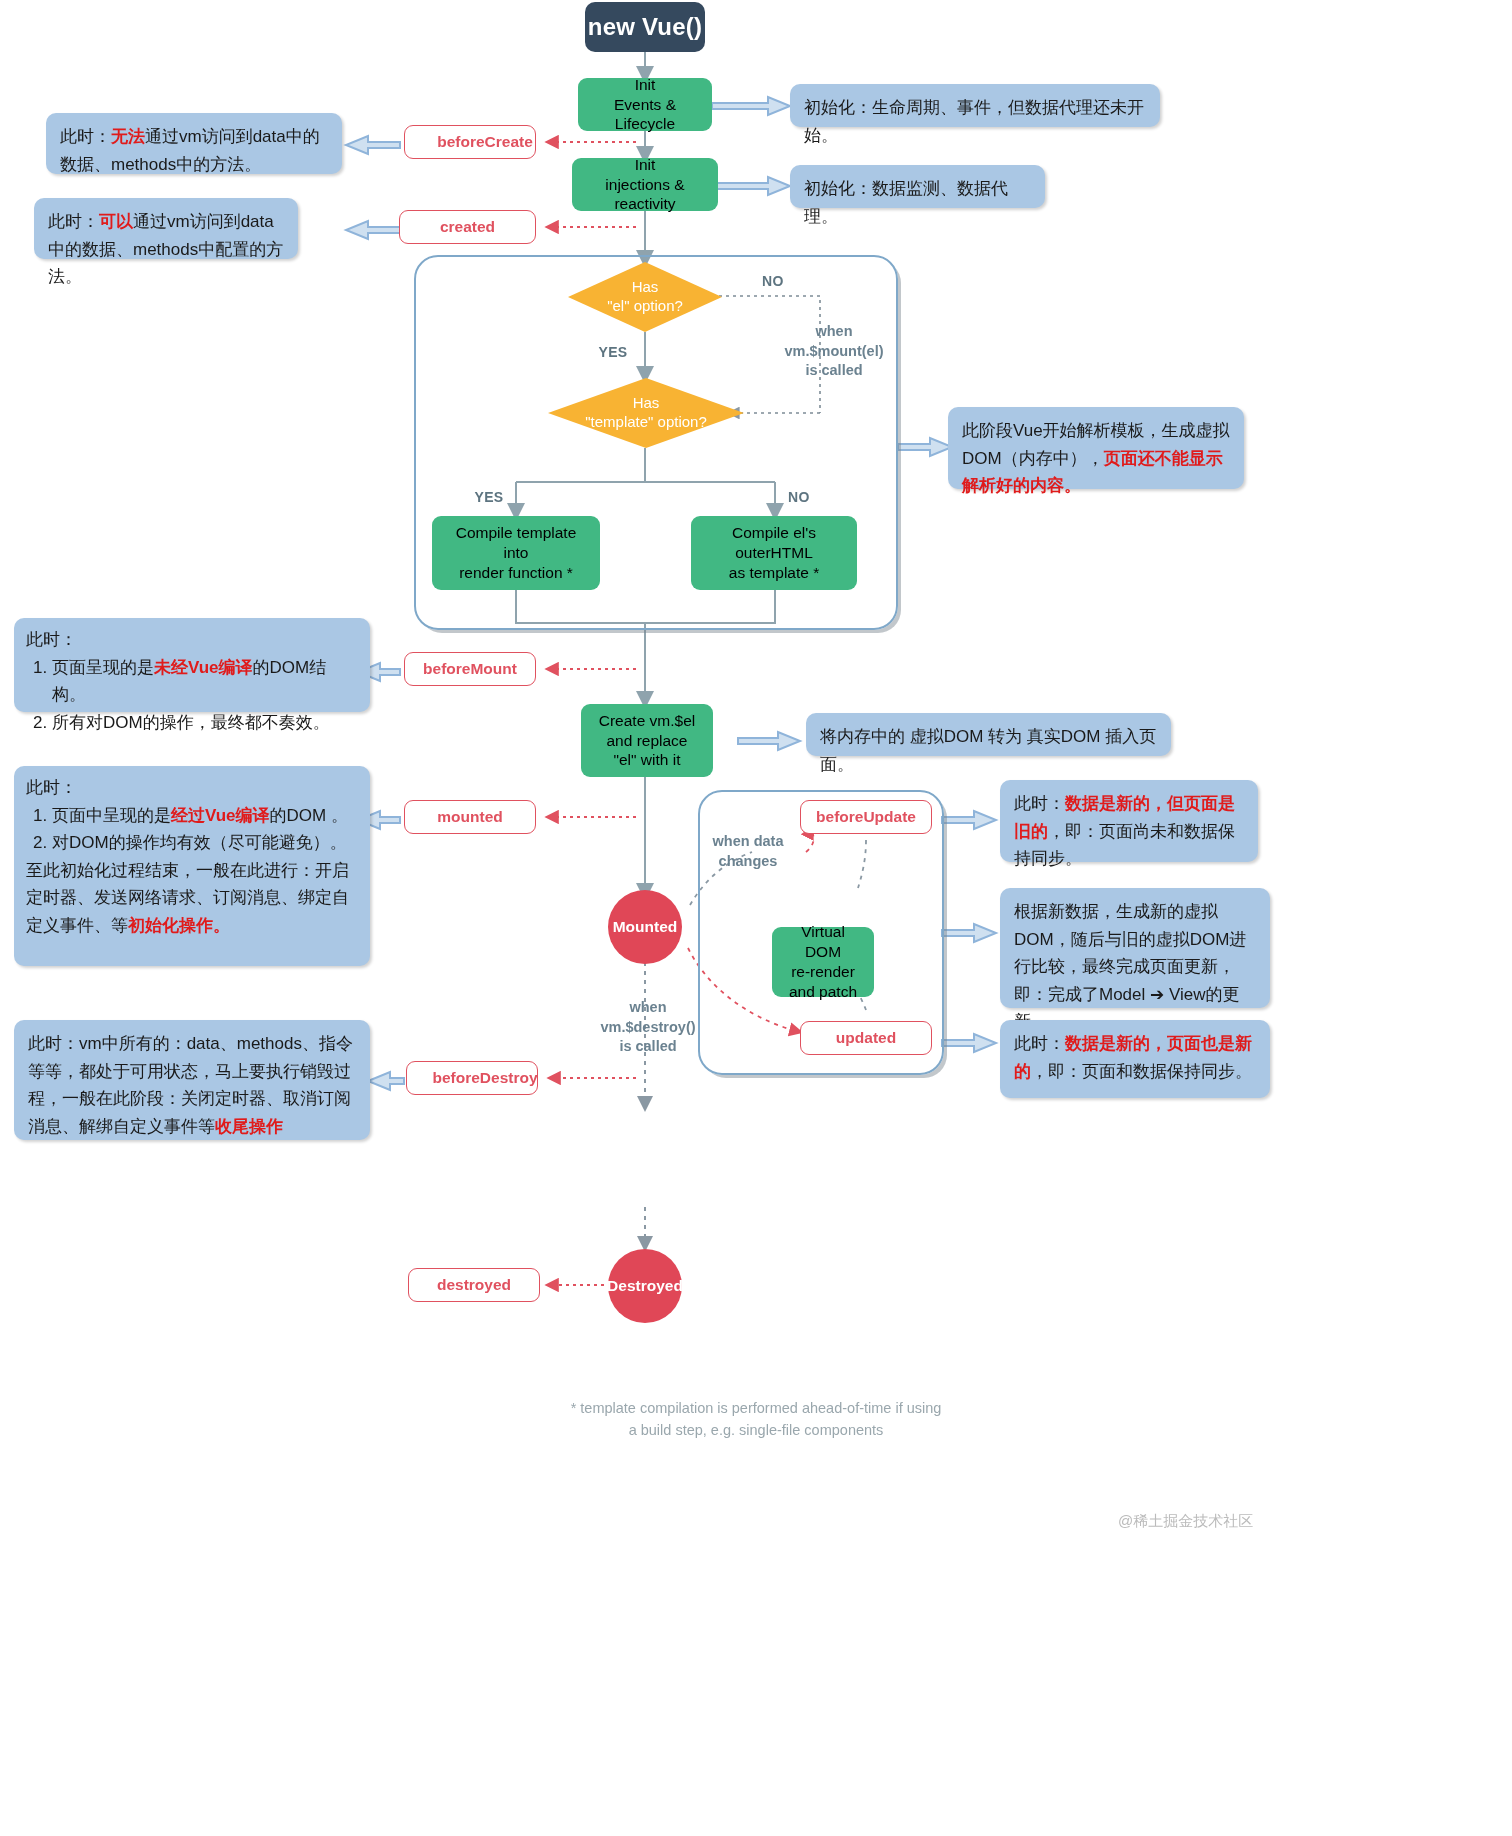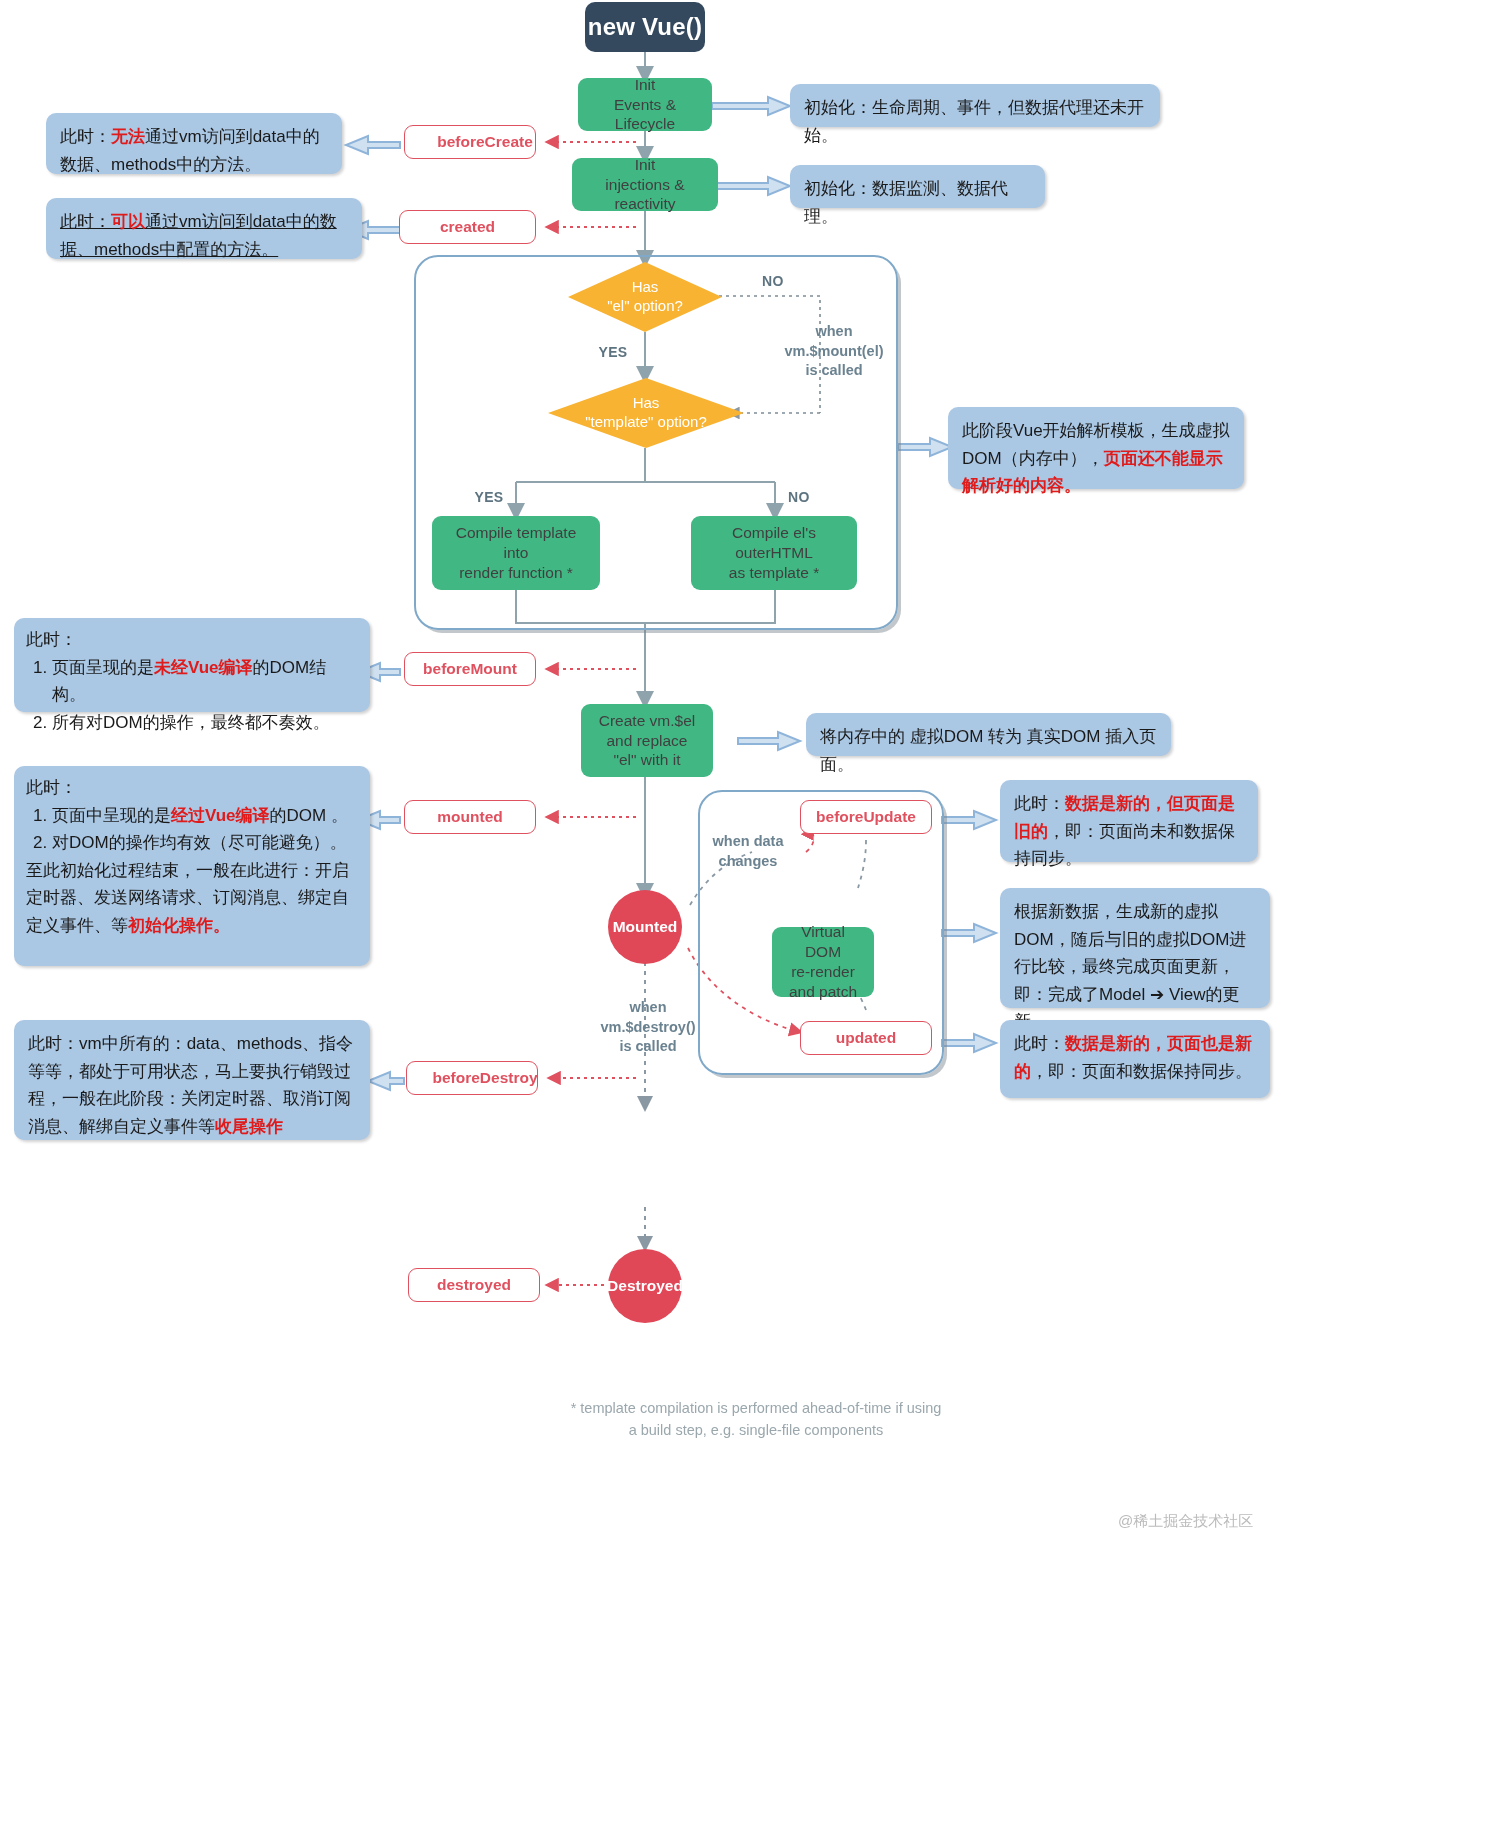--- a/index.html
+++ b/index.html
@@ -13,21 +13,21 @@
   svg.wires{position:absolute;left:0;top:0;width:1512px;height:1836px;pointer-events:none;}
 
   
   .node{position:absolute;box-sizing:border-box;display:flex;align-items:center;justify-content:center;text-align:center;}
 
   .dark-node{
     background:#35495e;color:#fff;border-radius:10px;
     font-size:24px;font-weight:bold;letter-spacing:.2px;
   }
   .green-node{
-    background:#41b883;color:#404040;border-radius:9px;
+    background:#41b883;color:#000000;border-radius:9px;
     font-size:15.5px;line-height:1.28;font-weight:400;
     padding:6px 12px;
   }
   .red-circle{
     background:#e04757;color:#fff;border-radius:50%;
     font-size:15.5px;font-weight:bold;
   }
   .hook{
     background:#ffffff;border:1.6px solid #e0515f;border-radius:9px;
     color:#e0515f;font-size:15.5px;font-weight:bold;
@@ -276,21 +276,21 @@
   </div>
 
   <div class="flow-note" style="left:568px;top:998px;width:160px;">
     <div>when</div>
     <div>vm.$destroy()</div>
     <div>is called</div>
   </div>
 
   <div class="callout" style="left:46px;top:113px;width:296px;height:61px;"><span>此时：</span><span class="r">无法</span><span>通过vm访问到data中的数据、methods中的方法。</span></div>
 
-  <div class="callout" style="left:46px;top:198px;width:316px;height:61px;text-decoration:underline;"><span>此时：</span><span class="r">可以</span><span>通过vm访问到data中的数据、methods中配置的方法。</span></div>
+  <div class="callout" style="left:34px;top:198px;width:264px;height:61px;"><span>此时：</span><span class="r">可以</span><span>通过vm访问到data中的数据、methods中配置的方法。</span></div>
 
   <div class="callout" style="left:790px;top:84px;width:370px;height:43px;"><span>初始化：生命周期、事件，但数据代理还未开始。</span></div>
 
   <div class="callout" style="left:790px;top:165px;width:255px;height:43px;"><span>初始化：数据监测、数据代理。</span></div>
 
   <div class="callout" style="left:948px;top:407px;width:296px;height:82px;"><span>此阶段Vue开始解析模板，生成虚拟DOM（内存中），</span><span class="r">页面还不能显示解析好的内容。</span></div>
 
   <div class="callout" style="left:14px;top:618px;width:356px;height:94px;padding:8px 12px;">
     <div class="lead">此时：</div>
     <ol>

